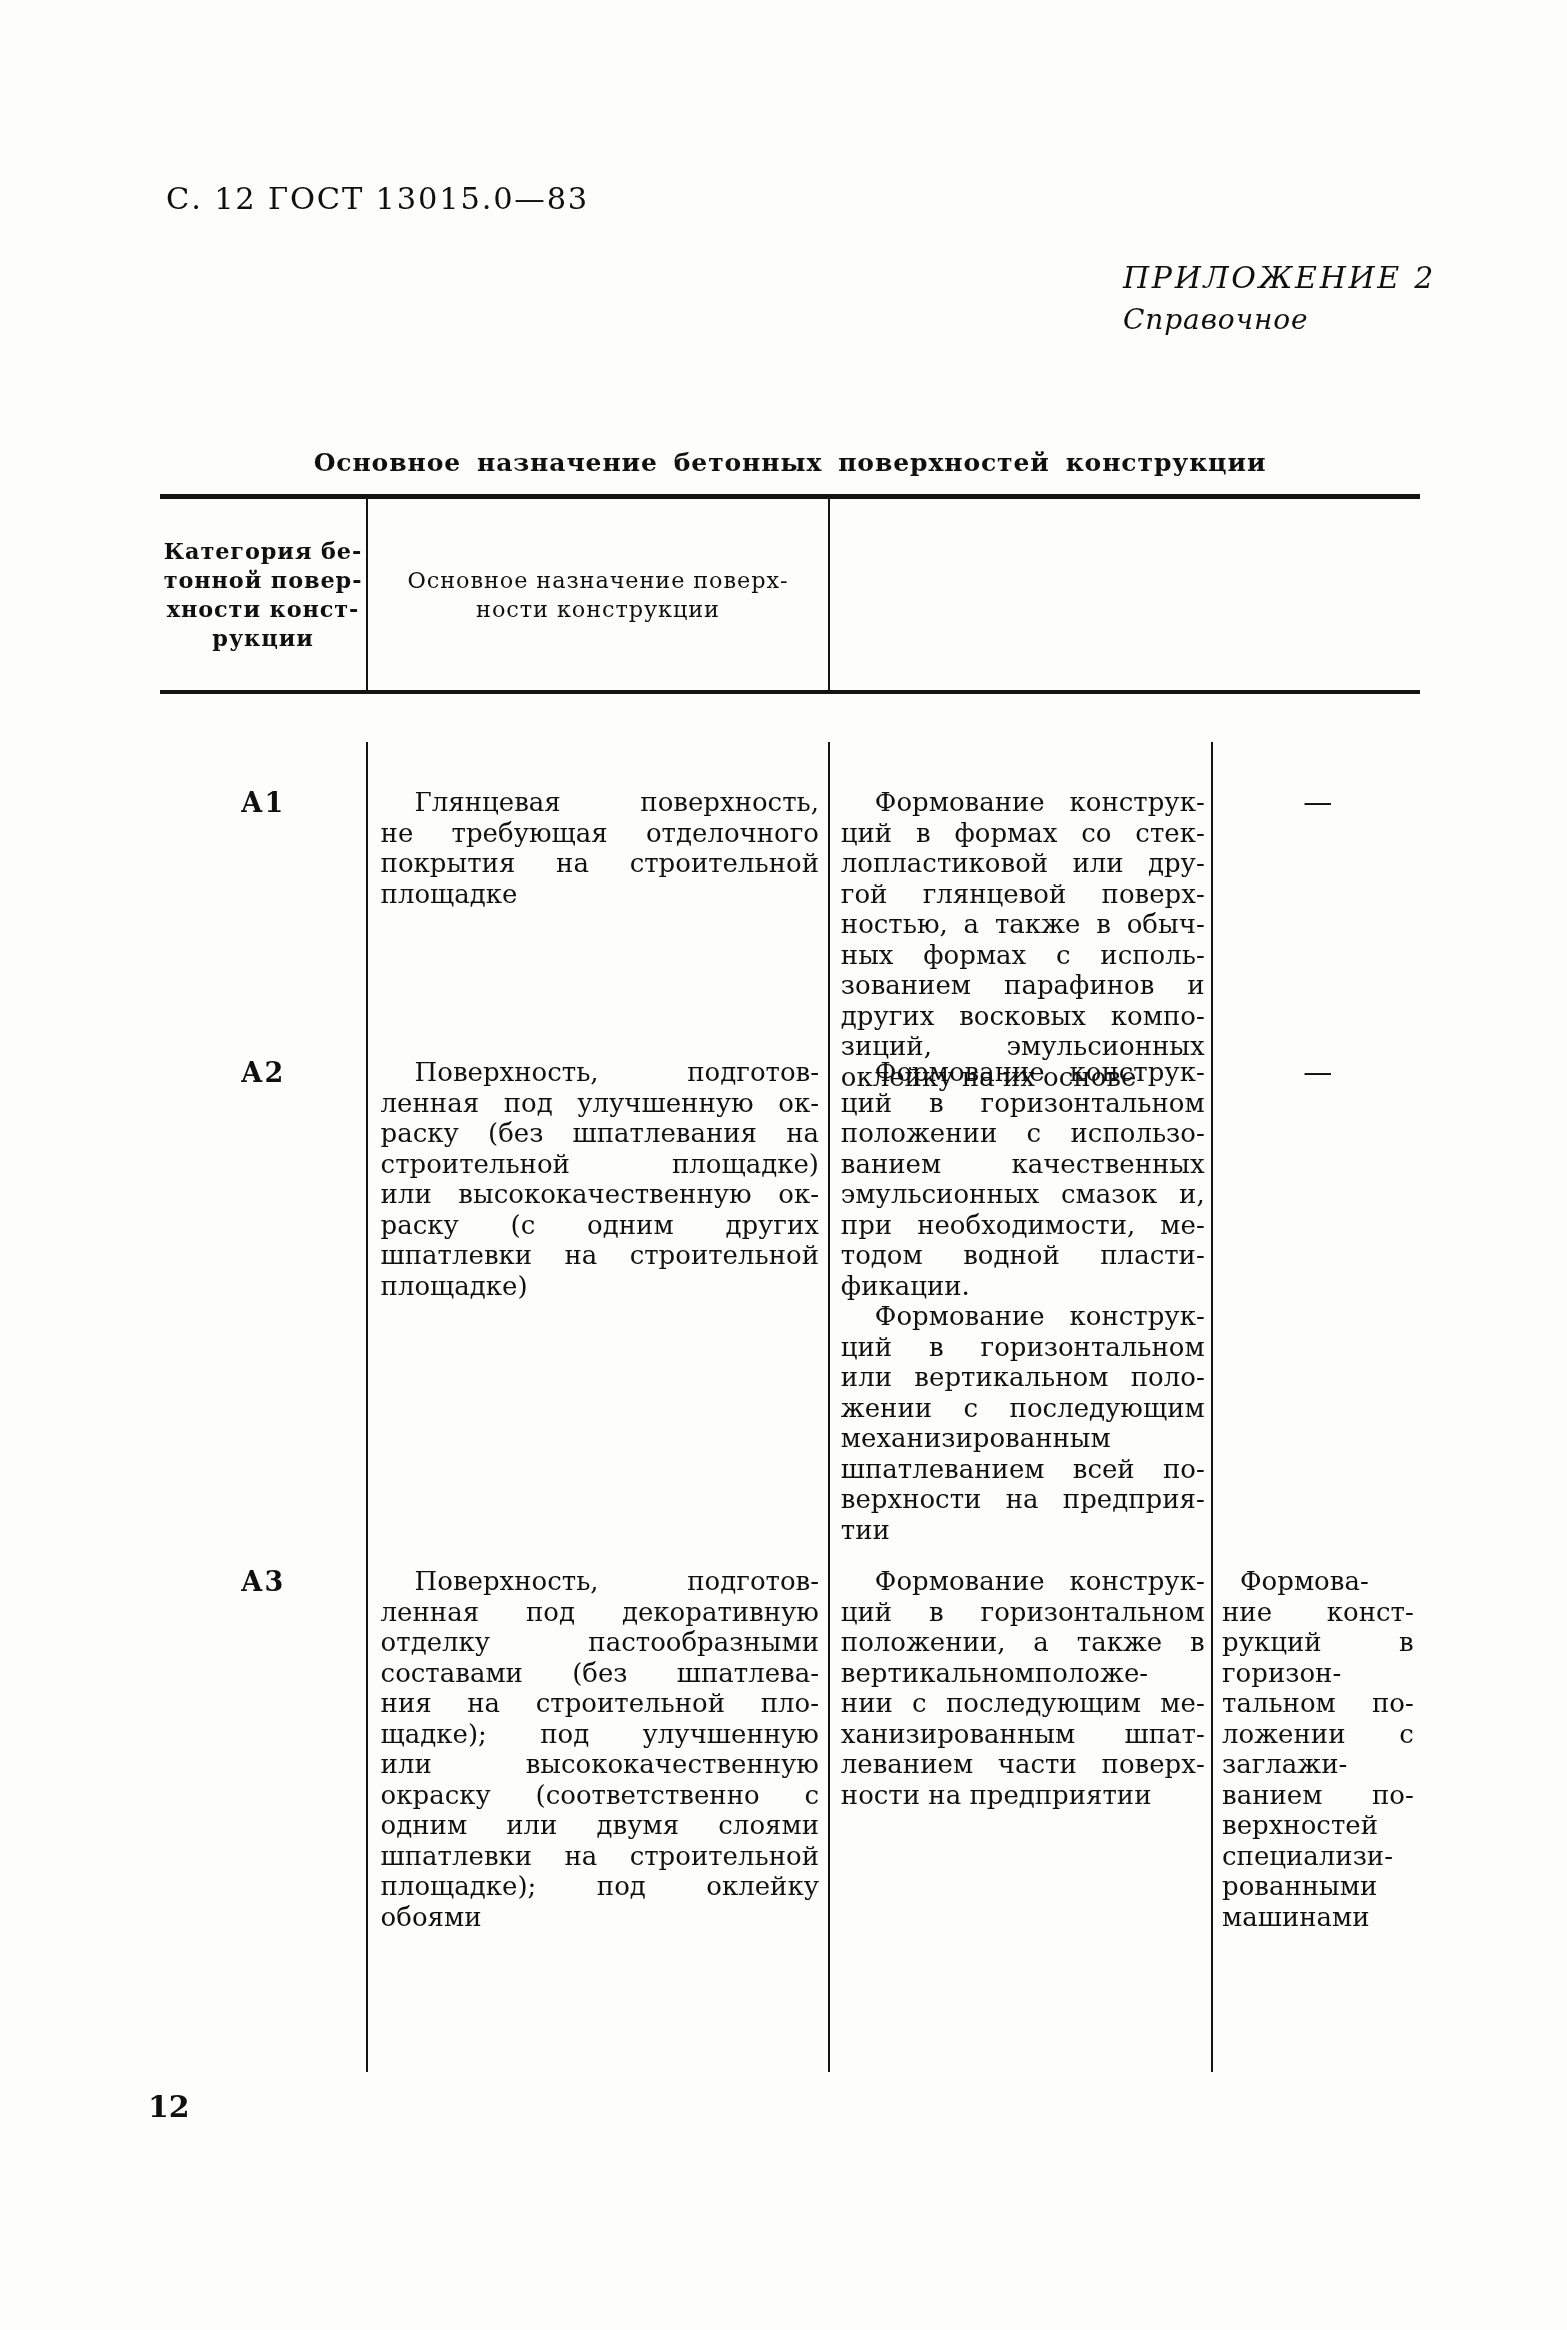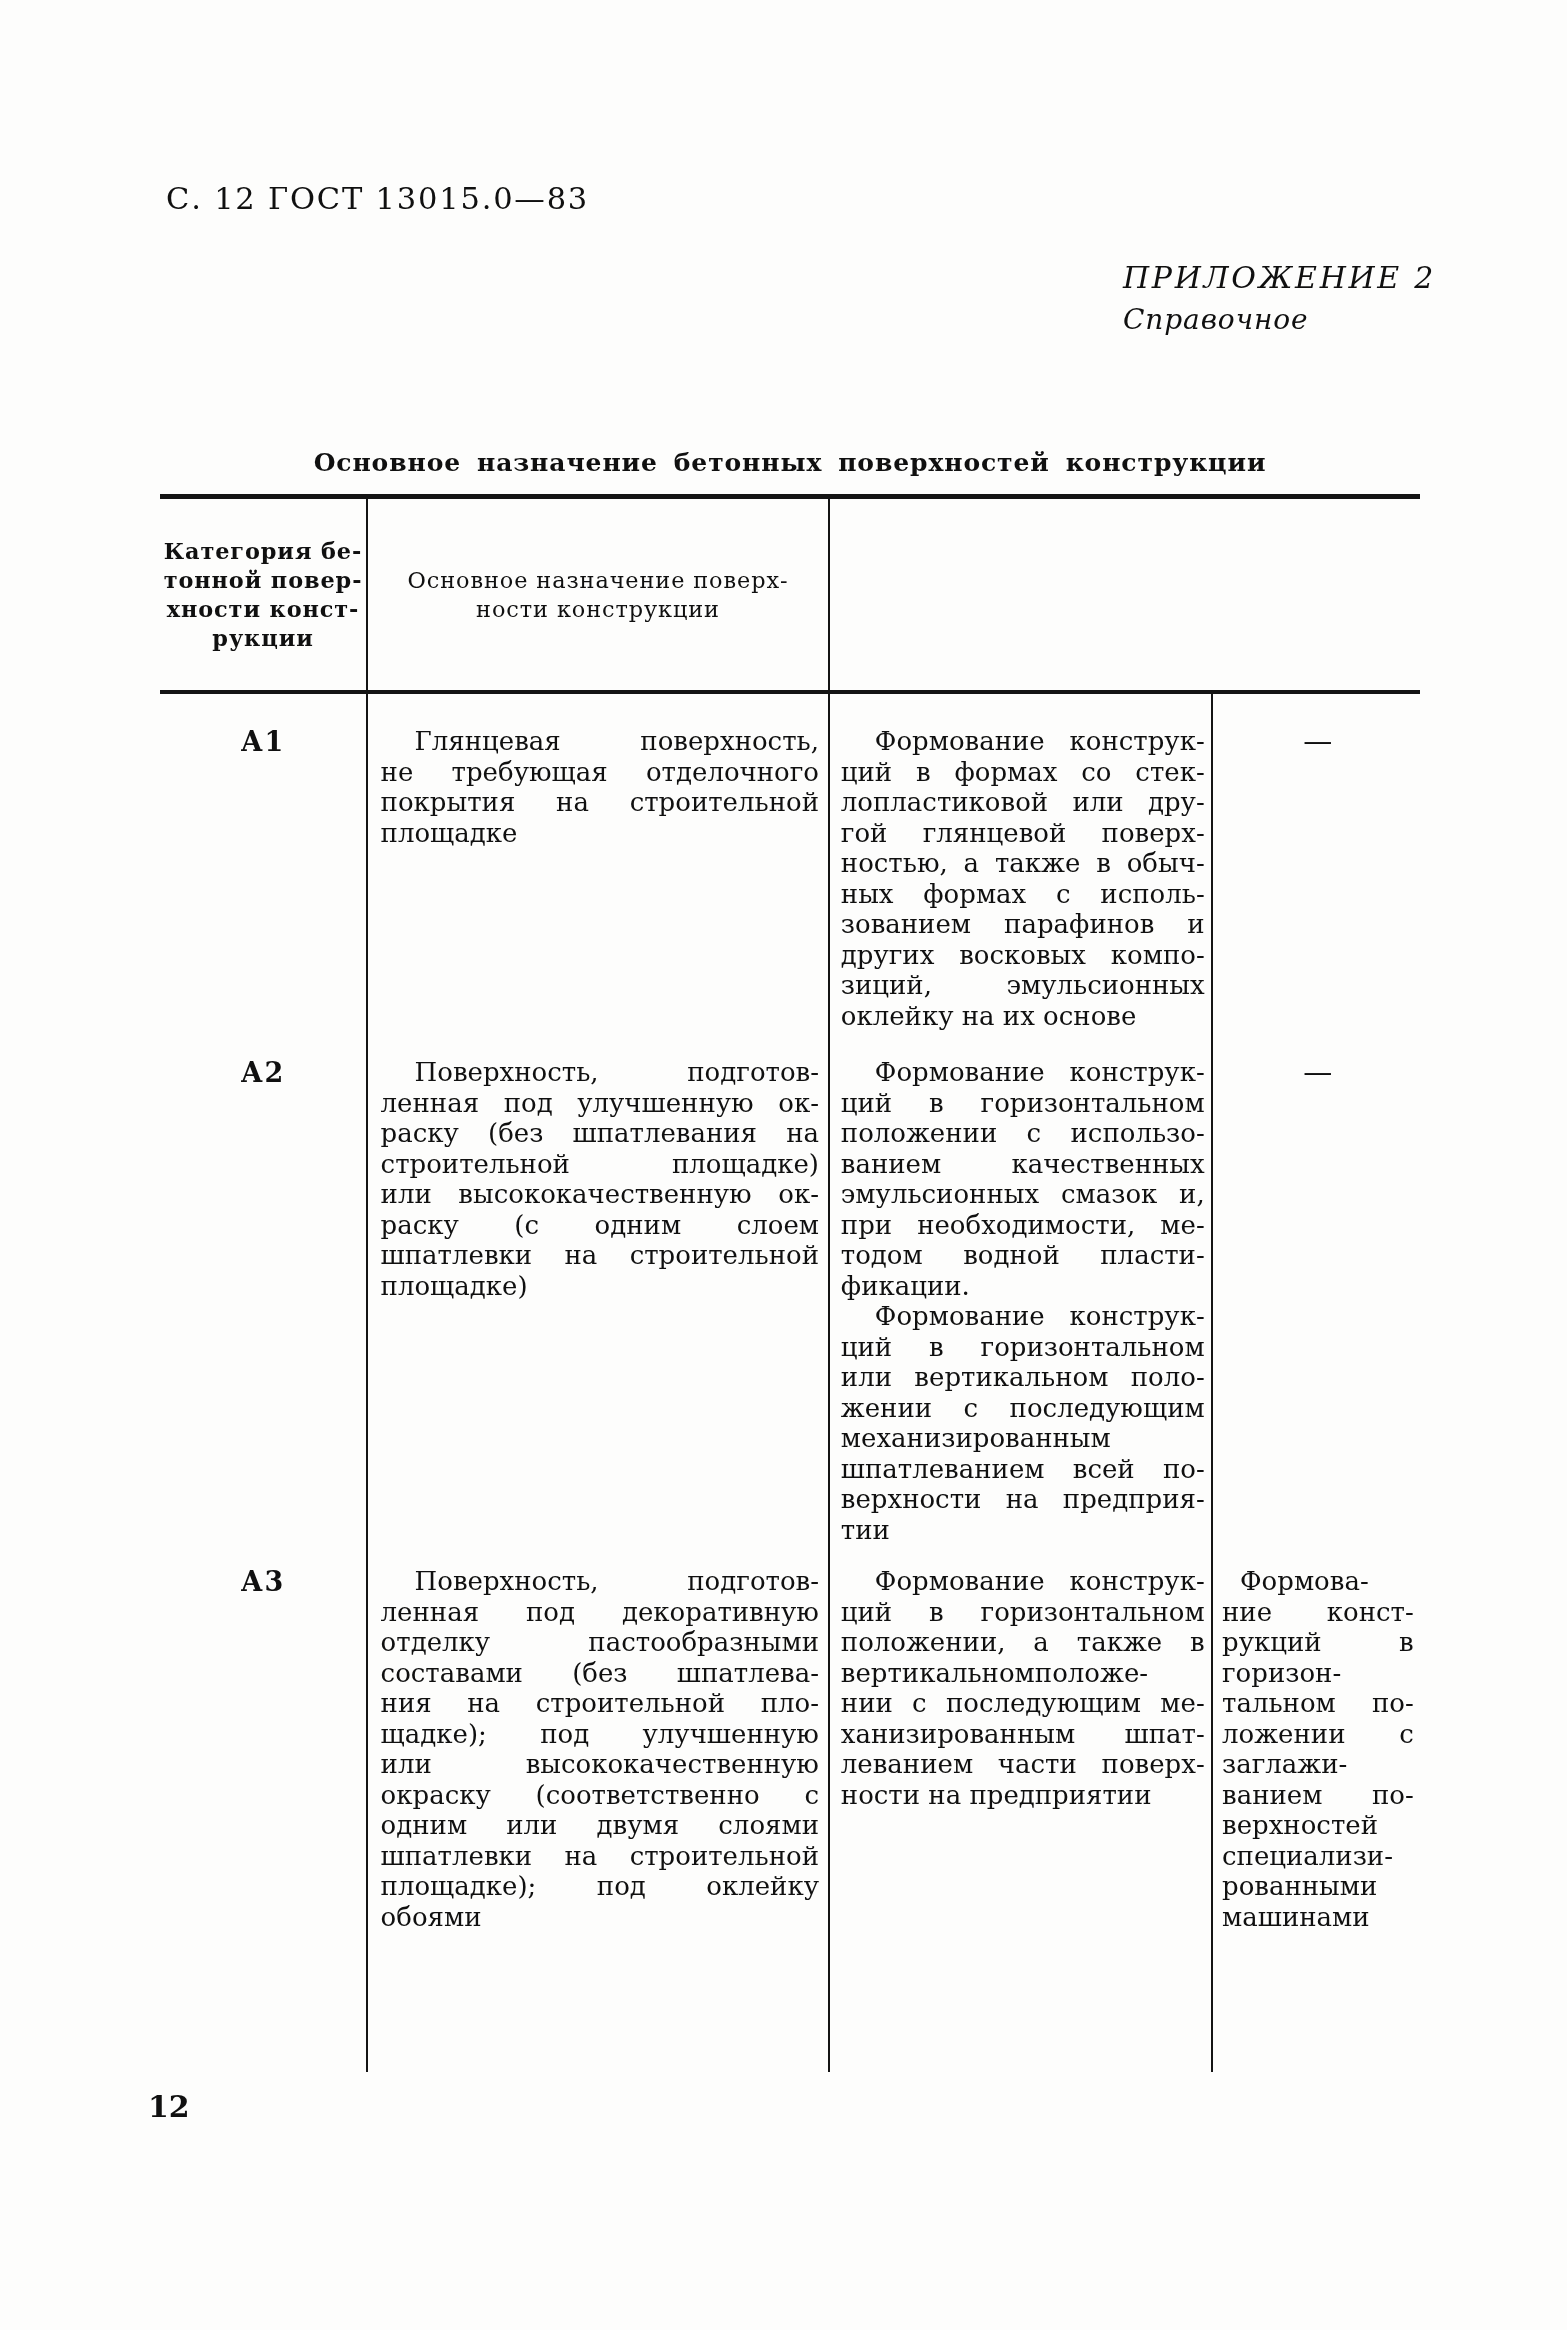--- a/index.html
+++ b/index.html
@@ -40,21 +40,21 @@
     letter-spacing:1.8px;word-spacing:7.2px;white-space:nowrap;}
   .h-sub{flex:1;display:flex;}
   .h-c3{width:383px;border-right:2.7px solid #141414;letter-spacing:0.9px;}
   .h-c4{flex:1;letter-spacing:0.9px;}
 
   .tbody{}
   .trow{display:flex;}
   .row-a1{height:356px;}
   .row-a2{height:511px;}
   .row-a3{height:511px;}
-  .row-a1 > div{padding-top:32px;}
+  .row-a1 > div{padding-top:45px;margin-top:48px;}
   .row-a2 > div{padding-top:7.2px;}
   .row-a3 > div{padding-top:5.4px;}
 
   .b-c1{width:208px;border-right:2.7px solid #141414;text-align:center;}
   .b-c2{width:462px;border-right:2.7px solid #141414;padding-left:12.6px;padding-right:9px;}
   .b-c3{width:383px;border-right:2.7px solid #141414;padding-left:10.8px;padding-right:6.3px;}
   .b-c4{flex:1;padding-left:9px;padding-right:6.3px;}
 
   .cat{font-size:27px;font-weight:bold;letter-spacing:1.8px;}
 
@@ -130,21 +130,21 @@
       <div class="b-c1">
         <span class="cat">А2</span>
       </div>
       <div class="b-c2 celltext">
           <div class="para">
             <div class="jline first">Поверхность, подготов-</div>
             <div class="jline">ленная под улучшенную ок-</div>
             <div class="jline">раску (без шпатлевания на</div>
             <div class="jline">строительной площадке)</div>
             <div class="jline">или высококачественную ок-</div>
-            <div class="jline">раску (с одним слоем</div>
+            <div class="jline">раску (с одним других</div>
             <div class="jline">шпатлевки на строительной</div>
             <div class="jline last">площадке)</div>
           </div>
         </div>
       <div class="b-c3 celltext">
           <div class="para">
             <div class="jline first">Формование конструк-</div>
             <div class="jline">ций в горизонтальном</div>
             <div class="jline">положении с использо-</div>
             <div class="jline">ванием качественных</div>

